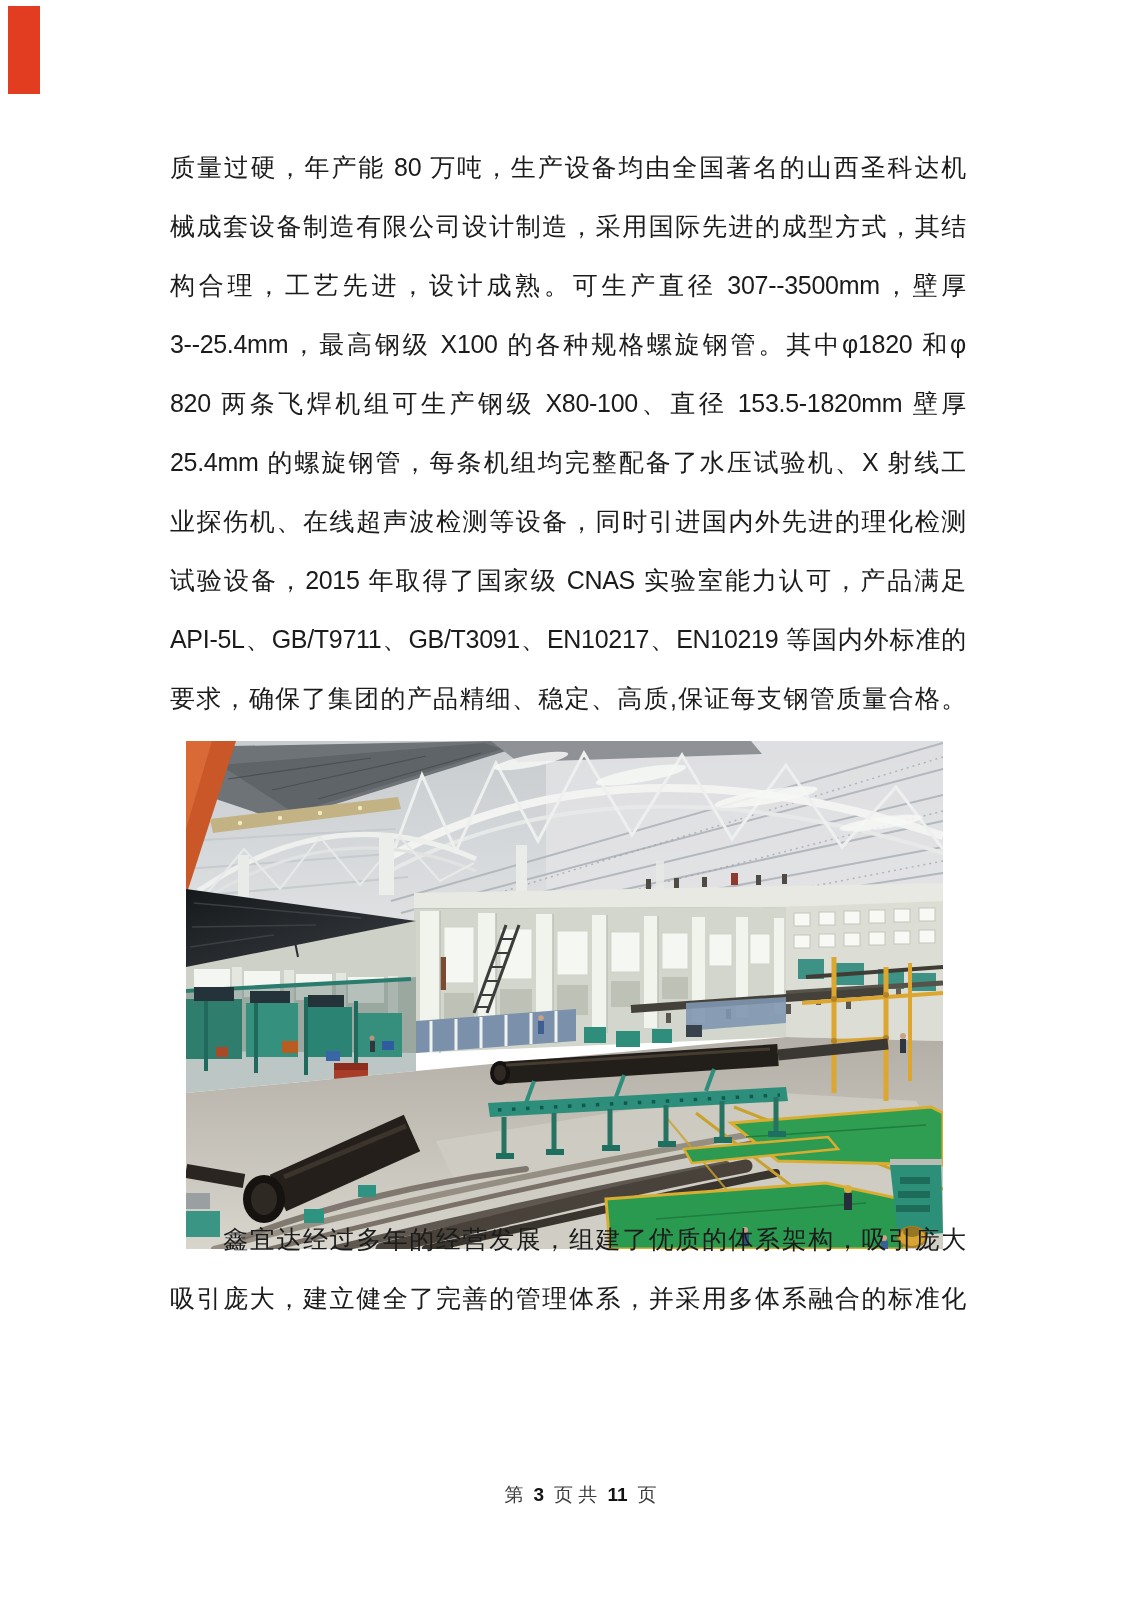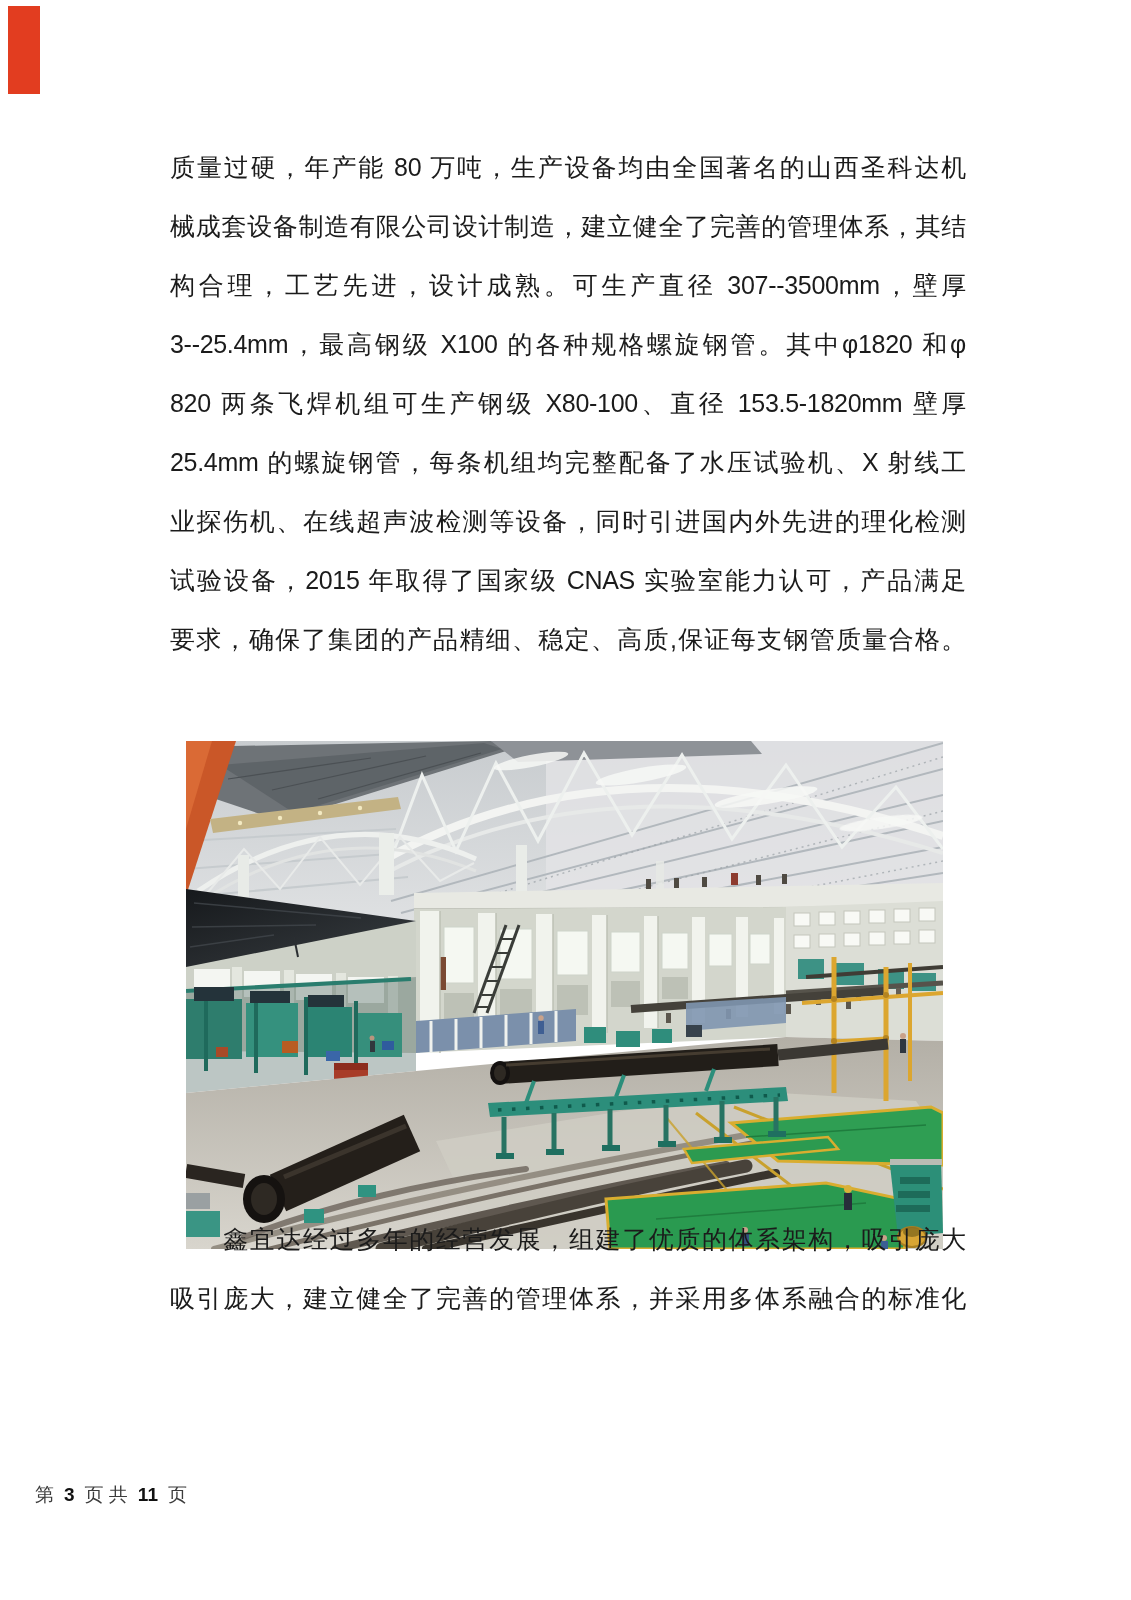--- a/index.html
+++ b/index.html
@@ -29,42 +29,44 @@
     overflow:hidden;
     white-space:pre-wrap;
   }
   .photo-fig{
     position:absolute;left:186px;top:741px;width:757px;height:508px;
     margin:0;padding:0;overflow:hidden;
   }
   .photo-fig svg{display:block;}
   .footer{
     position:absolute;left:0;top:1482px;width:1131px;
+    text-align:center;
     font-size:19px;color:#3c3c3c;
     padding-left:30px;box-sizing:border-box;
   }
   .footer span{margin:0 5px;}
   .footer .num{font-weight:bold;color:#111;}
 </style>
 </head>
 <body>
 
 <div class="page">
 
   <div class="corner-marker"></div>
 
   <div class="text-block para1">
     <div class="tline">质量过硬，年产能 80 万吨，生产设备均由全国著名的山西圣科达机</div>
-    <div class="tline">械成套设备制造有限公司设计制造，建立健全了完善的管理体系，其结</div>
+    <div class="tline">械成套设备制造有限公司设计制造，采用国际先进的成型方式，其结</div>
     <div class="tline">构合理，工艺先进，设计成熟。可生产直径 307--3500mm，壁厚</div>
     <div class="tline">3--25.4mm，最高钢级 X100 的各种规格螺旋钢管。其中φ1820 和φ</div>
     <div class="tline">820 两条飞焊机组可生产钢级 X80-100、直径 153.5-1820mm 壁厚</div>
     <div class="tline">25.4mm 的螺旋钢管，每条机组均完整配备了水压试验机、X 射线工</div>
     <div class="tline">业探伤机、在线超声波检测等设备，同时引进国内外先进的理化检测</div>
     <div class="tline">试验设备，2015 年取得了国家级 CNAS 实验室能力认可，产品满足</div>
+    <div class="tline">API-5L、GB/T9711、GB/T3091、EN10217、EN10219 等国内外标准的</div>
     <div class="tline">要求，确保了集团的产品精细、稳定、高质,保证每支钢管质量合格。</div>
   </div>
 
   <figure class="photo-fig" aria-label="钢管生产车间内景：白色钢结构拱形厂房、螺旋钢管生产线、绿色设备与钢管">
     <svg width="757" height="508" viewBox="0 0 757 508" xmlns="http://www.w3.org/2000/svg">
       <defs>
         <linearGradient id="roofGrad" x1="0" y1="0" x2="0" y2="1">
           <stop offset="0" stop-color="#c8cccf"></stop>
             <stop offset="1" stop-color="#e9eaeb"></stop>
         </linearGradient>

